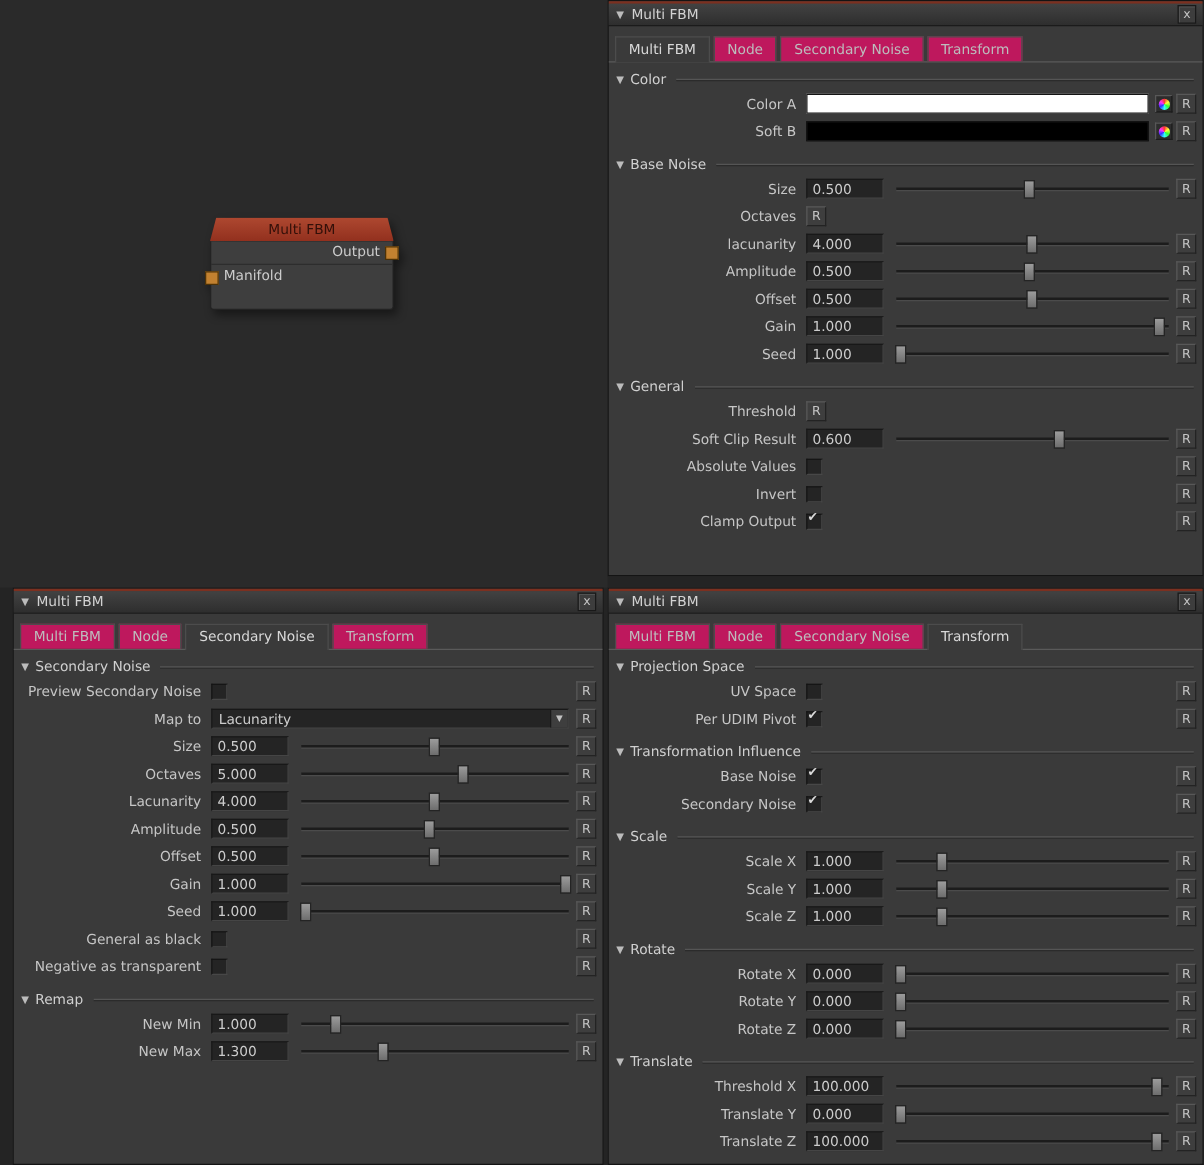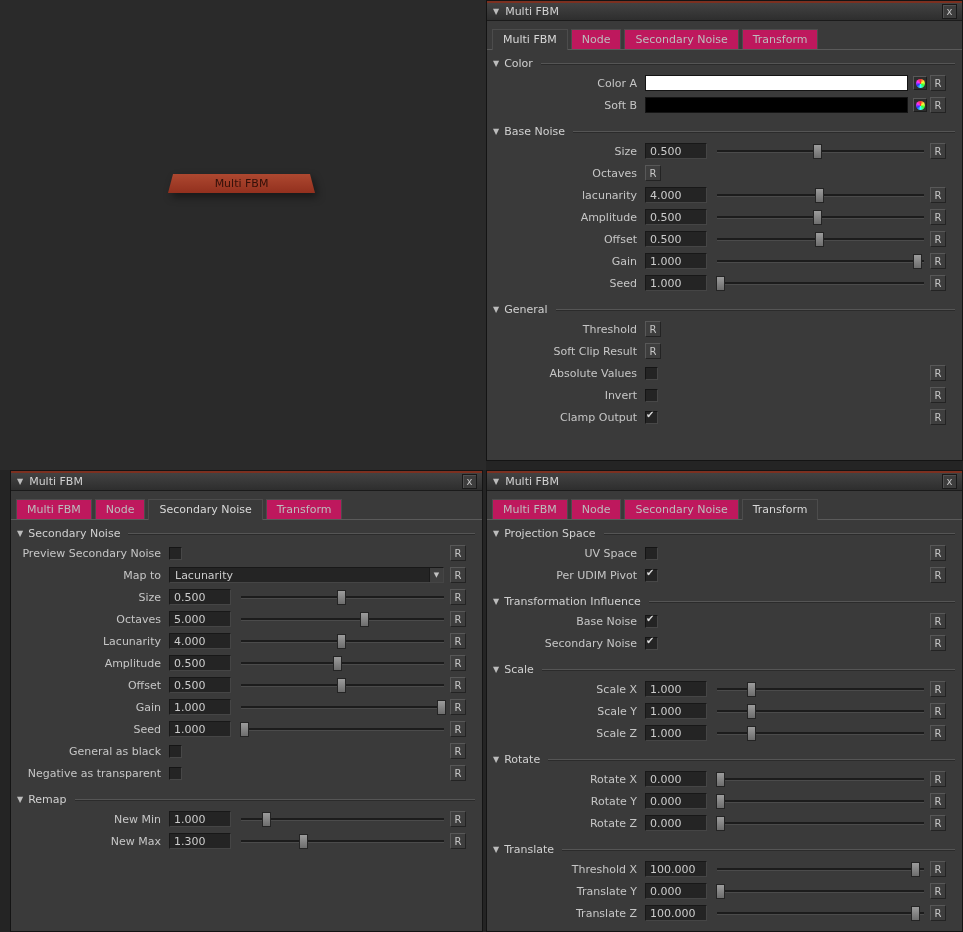--- a/index.html
+++ b/index.html
@@ -37,21 +37,21 @@
   .tabs{display:flex;align-items:flex-end;padding:8px 0 0 5px;border-bottom:1px solid #5a5a5a;}
   .tab{background:#be185d;border:1px solid #4c4c4c;border-bottom:none;padding:3px 10px;margin-right:3px;
     color:#bdbdbd;white-space:nowrap;}
   .tab.active{background:#3a3a3a;margin-bottom:-1px;padding-bottom:4px;color:#d8d8d8;}
   .sections{padding-top:4px;}
   .section{margin-bottom:6px;}
   .sec-head{display:flex;align-items:center;height:18px;padding:0 7px 0 6px;}
   .sec-head .tri{font-size:8px;color:#bcbcbc;margin-right:5px;}
   .sec-title{color:#d0d0d0;margin-right:8px;white-space:nowrap;}
   .sec-line{flex:1;height:1px;background:#555;box-shadow:0 1px 0 #2b2b2b;}
-  .row{display:flex;align-items:center;height:22px;padding-right:16px;}
+  .row{display:flex;align-items:center;height:22px;padding-right:5px;}
   .lab{width:150px;text-align:right;padding-right:8px;color:#c6c6c6;white-space:nowrap;flex:none;overflow:hidden;}
   .mid{flex:1;display:flex;align-items:center;height:100%;min-width:0;}
   .field{width:52px;flex:none;height:14px;background:#242424;border:1px solid;
     border-color:#181818 #454545 #454545 #181818;color:#cccccc;font:inherit;padding:0 4px;outline:none;box-sizing:content-box;}
   .slider{flex:1;position:relative;height:100%;margin:0 6px 0 10px;}
   .track{position:absolute;left:0;right:0;top:50%;height:2px;margin-top:-1px;background:#1c1c1c;box-shadow:0 1px 0 #4b4b4b;}
   .handle{position:absolute;top:50%;width:7px;height:13px;margin-top:-7px;
     background:linear-gradient(#9c9c9c,#6d6d6d);border:1px solid #242424;}
   .rbtn{flex:none;width:14px;height:14px;display:flex;align-items:center;justify-content:center;
     background:#3e3e3e;border:1px solid;border-color:#585858 #232323 #232323 #585858;color:#c6c6c6;font-size:10px;}
@@ -70,20 +70,31 @@
 </style>
 </head>
 <body>
 
 <div class="node-view">
   <div class="node">
     <div class="node-header">
       <div class="hed"></div>
       <span class="node-title">Multi FBM</span>
     </div>
+    <div class="node-body">
+      <div class="node-row out">
+        <span>Output</span>
+      </div>
+      <div class="node-sep"></div>
+      <div class="node-row in">
+        <span>Manifold</span>
+      </div>
+      <span class="conn out"></span>
+      <span class="conn in"></span>
+    </div>
   </div>
 </div>
 
 <div class="panel" style="left:486px;top:0;width:477px;height:461px;">
   <div class="topline"></div>
   <div class="titlebar">
     <span class="tri">▼</span>
     <span class="ptitle">Multi FBM</span>
     <span class="xbtn">x</span>
   </div>
@@ -203,20 +214,27 @@
           <span class="tri">▼</span>
           <span class="sec-title">General</span>
           <span class="sec-line"></span>
         </div>
         <div class="row">
           <div class="lab">Threshold</div>
           <div class="rbtn">R</div>
         </div>
         <div class="row">
           <div class="lab">Soft Clip Result</div>
+          <div class="mid">
+            <input class="field" value="0.600" style="">
+            <div class="slider">
+              <div class="track"></div>
+              <div class="handle" style="left: calc(59% - 3px);"></div>
+            </div>
+          </div>
           <div class="rbtn">R</div>
         </div>
         <div class="row">
           <div class="lab">Absolute Values</div>
           <div class="mid">
             <div class="cb"></div>
           </div>
           <div class="rbtn">R</div>
         </div>
         <div class="row">

